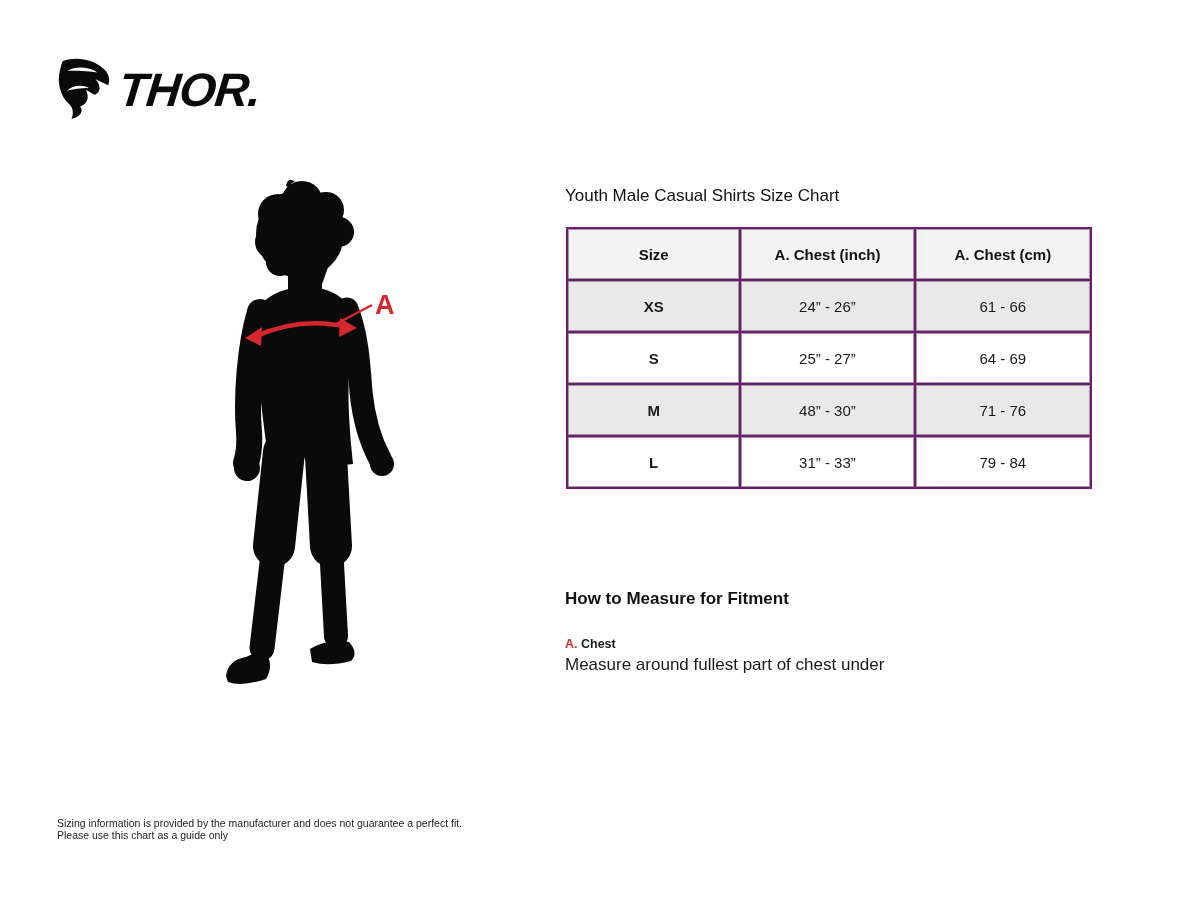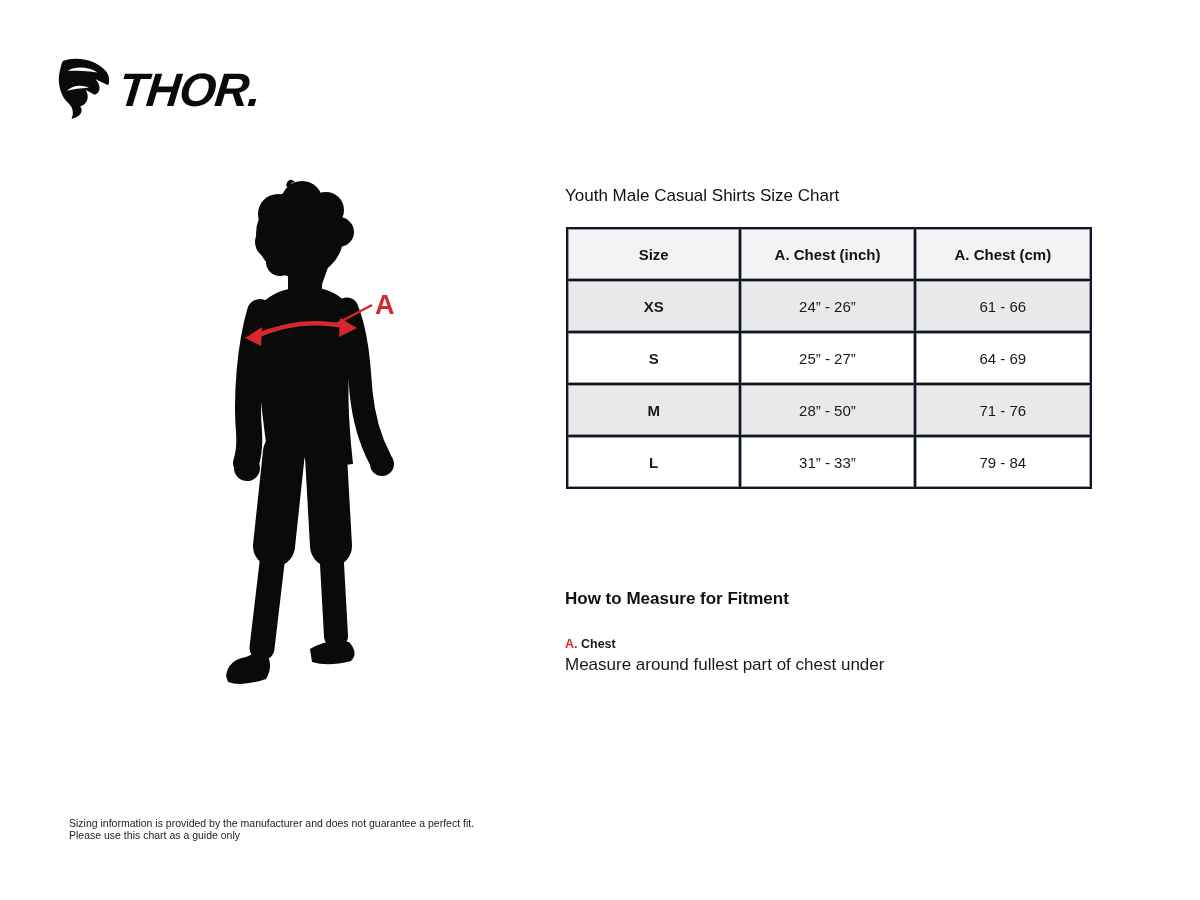--- a/index.html
+++ b/index.html
@@ -15,39 +15,39 @@
 
   
   .figure { position: absolute; left: 200px; top: 170px; width: 260px; height: 540px; }
   .figure svg { width: 100%; height: 100%; }
 
   
   .chart-title { position: absolute; left: 565px; top: 186px; font-size: 17px; font-weight: normal; color: #111; }
 
   
   .size-table { position: absolute; left: 566px; top: 227px; width: 526px;
-                border-collapse: separate; border-spacing: 2px; background: #0f172a; }
+                border-collapse: separate; border-spacing: 2px; background: #701a75; }
   .size-table th, .size-table td { border: 1px solid #9a9a9a; text-align: center;
                 height: 50px; font-size: 15px; vertical-align: middle; }
   .size-table th { background: #f3f3f3; font-weight: bold; color: #111; }
   .size-table td { background: #ffffff; font-weight: normal; color: #1a1a1a; }
   .size-table tr.striped td { background: #e9e9e9; }
   .size-table td.size-col { font-weight: bold; }
 
   
   .measure { position: absolute; left: 565px; top: 589px; width: 320px; }
   .measure-heading { font-size: 17px; font-weight: bold; color: #111; margin-bottom: 22px; }
   .measure-item { font-size: 12.5px; font-weight: bold; margin-bottom: 4px; margin-top: 28px; }
   .measure-item .letter { color: #d6262e; }
   .measure-desc { font-size: 17px; line-height: 1.2; color: #1a1a1a; }
   .measure-desc span { display: block; }
 
   
   .footer { position: absolute; left: 57px; top: 817px; font-size: 10.5px; line-height: 1.15; color: #222; }
-  .footer span { display: block; margin-left: 12px; }
+  .footer span { display: block; }
 </style>
 </head>
 <body>
 
 <div class="canvas">
 
   <div class="logo">
     <svg class="logo-icon" viewBox="0 0 58 64">
       <path fill="#0a0a0a" d="M6,3 C22,-3 43,3 51,14 C54,18 55,24 53,28 L40,22 C46,29 45,36 39,38 L30,33 C34,41 31,48 24,50 C28,55 24,61 15,63 C18,56 16,50 11,46 C3,38 0,24 3,13 C4,8 5,5 6,3 Z"></path>
       <path fill="#ffffff" d="M11,13 C20,8 33,9 42,15 C32,13 20,13 11,13 Z"></path>
@@ -116,21 +116,21 @@
           <td>24” - 26”</td>
           <td>61 - 66</td>
         </tr>
         <tr>
           <td class="size-col">S</td>
           <td>25” - 27”</td>
           <td>64 - 69</td>
         </tr>
         <tr class="striped">
           <td class="size-col">M</td>
-          <td>28” - 50”</td>
+          <td>48” - 30”</td>
           <td>71 - 76</td>
         </tr>
         <tr>
           <td class="size-col">L</td>
           <td>31” - 33”</td>
           <td>79 - 84</td>
         </tr>
       </tbody>
   </table>
 

